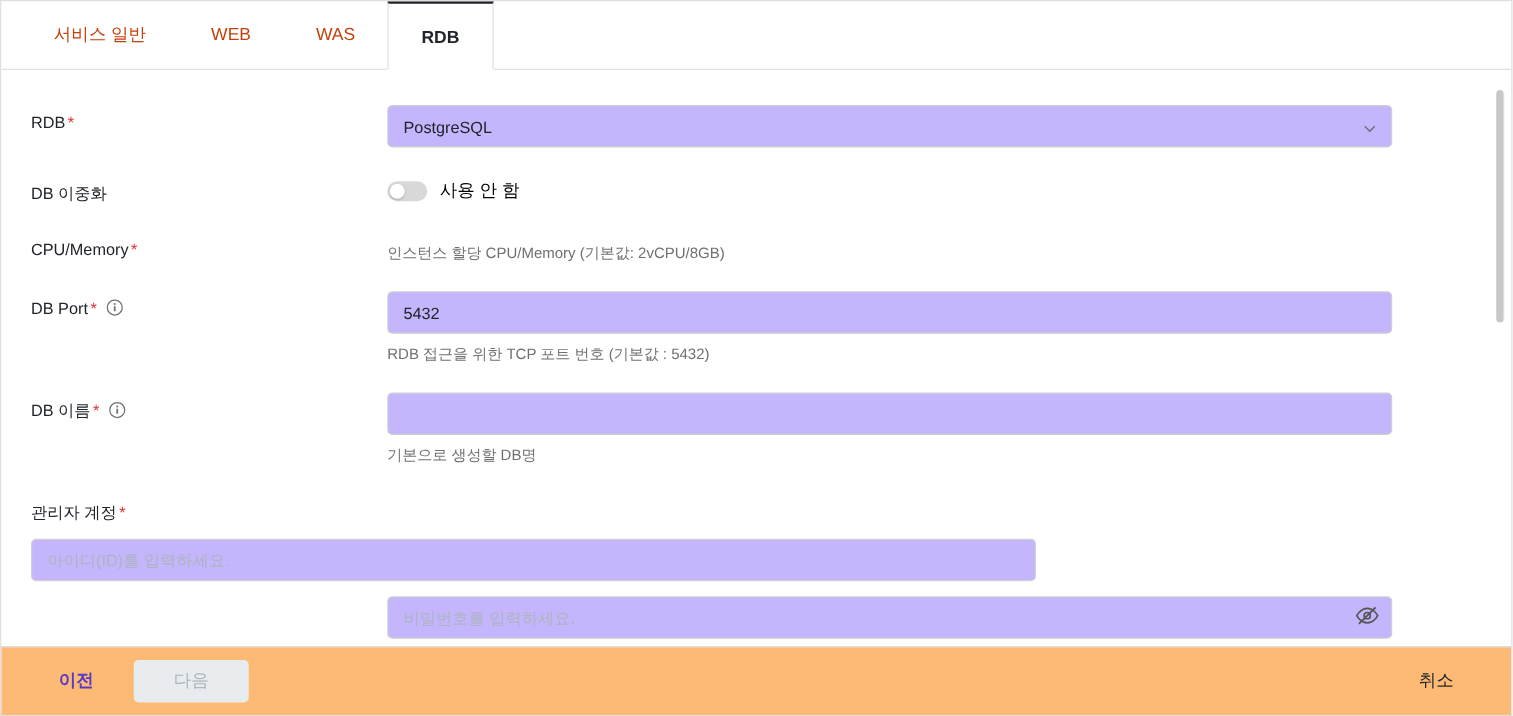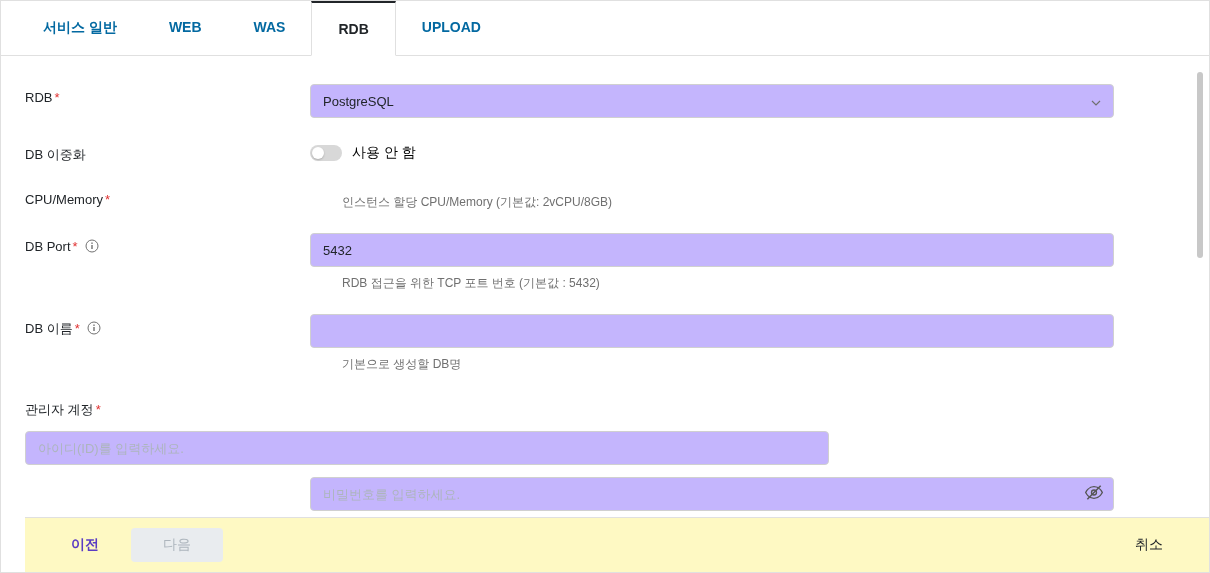--- a/index.html
+++ b/index.html
@@ -1,68 +1,67 @@
 <!DOCTYPE html>
 <html><head>
 <meta charset="utf-8">
 <style>
   * { box-sizing: border-box; margin: 0; padding: 0; }
   body { font-family: -apple-system, "Malgun Gothic", "Segoe UI", sans-serif; font-size: 13px; color: #212529; width: 1210px; height: 573px; background: #fff; border: 1px solid #e0e0e0; display: flex; flex-direction: column; }
   
   .tabs { display: flex; border-bottom: 1px solid #e0e0e0; padding: 0 16px; flex: 0 0 auto; }
-  .tab { padding: 18px 26px 16px; font-size: 14px; color: #0369a1; cursor: pointer; border-bottom: 2px solid transparent; font-weight: bold; }
+  .tab { padding: 18px 26px 16px; font-size: 14px; color: #c2410c; cursor: pointer; border-bottom: 2px solid transparent; }
   .tab.active { color: #212529; font-weight: 600; border: 1px solid #e0e0e0; border-bottom: 1px solid #fff; border-top: 2px solid #212529; margin-bottom: -1px; background:#fff; }
 
   .content-wrap { flex: 1 1 auto; overflow: hidden; position: relative; }
   .content { padding: 28px 24px 16px 24px; height: 100%; overflow-y: auto; }
 
   .scrollbar-fake { position: absolute; right: 6px; top: 16px; width: 6px; height: 186px; background: #c8c8c8; border-radius: 3px; }
 
   .row { display: flex; align-items: flex-start; margin-bottom: 22px; gap: 45px; }
   .row.tight { margin-bottom: 12px; }
   .label-col { width: 240px; flex: 0 0 240px; padding-top: 6px; font-size: 13px; color: #212529; }
   .label-col.sub { padding-left: 22px; position: relative; }
   .arrow-sub { position: absolute; left: 18px; top: 6px; }
   .req { color: #e03131; margin-left: 2px; }
   .info-icon { display: inline-flex; align-items: center; justify-content: center; width: 14px; height: 14px; vertical-align: -2px; margin-left: 4px; }
   .field-col { flex: 1 1 auto; max-width: 804px; }
 
   .select, .text-input { width: 100%; height: 34px; border: 1px solid #d0d0d0; border-radius: 4px; padding: 0 12px; font-size: 13px; color: #212529; background: #c4b5fd; }
   .select { display: flex; align-items: center; justify-content: space-between; cursor: pointer; }
   .select .caret { color: #707070; }
   .text-input::placeholder { color: #adb5bd; }
-  .help { font-size: 12px; color: #707070; margin-top: 8px; margin-left: 32px; }
+  .help { font-size: 12px; color: #707070; margin-top: 8px; }
 
   .toggle-wrap { display: flex; align-items: center; gap: 10px; padding-top: 4px; }
   .toggle { width: 32px; height: 16px; background: #d8d8d8; border-radius: 10px; position: relative; cursor: pointer; }
   .toggle::after { content: ""; position: absolute; width: 12px; height: 12px; background: #fff; border-radius: 50%; top: 2px; left: 2px; box-shadow: 0 1px 2px rgba(0,0,0,0.2); }
   .toggle-label { font-size: 14px; color: #000000; }
 
   .pw-wrap { position: relative; }
   .pw-wrap .text-input { padding-right: 40px; }
   .eye-icon { position: absolute; right: 10px; top: 50%; transform: translateY(-50%); cursor: pointer; color: #606060; }
 
-  .footer { flex: 0 0 auto; display: flex; align-items: center; justify-content: space-between; padding: 10px 24px; border-top: 1px solid #e0e0e0; background: #fef9c3; margin-left: 24px; }
+  .footer { flex: 0 0 auto; display: flex; align-items: center; justify-content: space-between; padding: 10px 24px; border-top: 1px solid #e0e0e0; background: #fdba74; }
   .footer-left { display: flex; gap: 10px; }
   .btn { min-width: 58px; padding: 8px 22px; font-size: 14px; border-radius: 4px; border: none; background: transparent; cursor: pointer; }
   .btn.prev { color: #5a3cc4; font-weight: 600; }
   .btn.next { background: #e9ecef; color: #adb5bd; cursor: not-allowed; padding: 8px 32px; }
   .btn.cancel { color: #212529; font-weight: 500; }
 
   .section-label { font-size: 13px; color: #212529; padding-top: 6px; }
 </style>
 </head>
 <body>
 
 <div class="tabs">
   <div class="tab">서비스 일반</div>
   <div class="tab">WEB</div>
   <div class="tab">WAS</div>
   <div class="tab active">RDB</div>
-  <div class="tab">UPLOAD</div>
 </div>
 
 <div class="content-wrap">
   <div class="content">
 
     <div class="row">
       <div class="label-col">
         <span>RDB</span><span class="req">*</span>
       </div>
       <div class="field-col">

